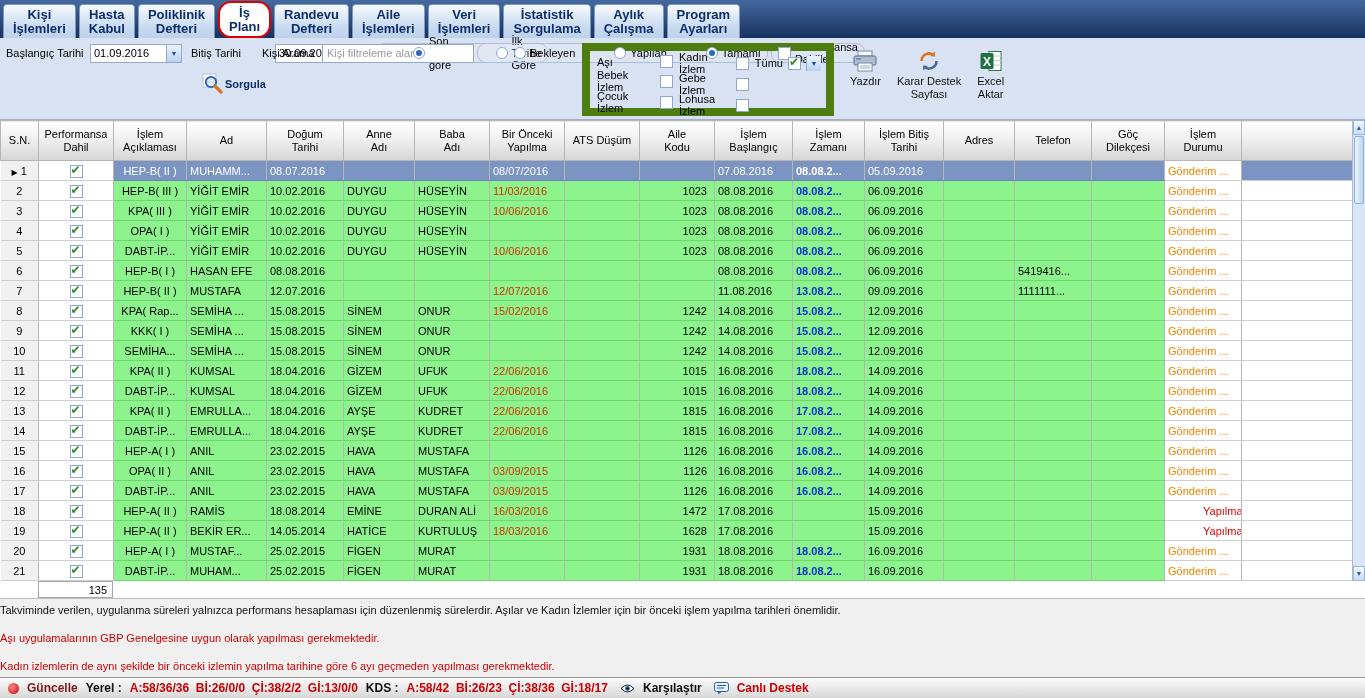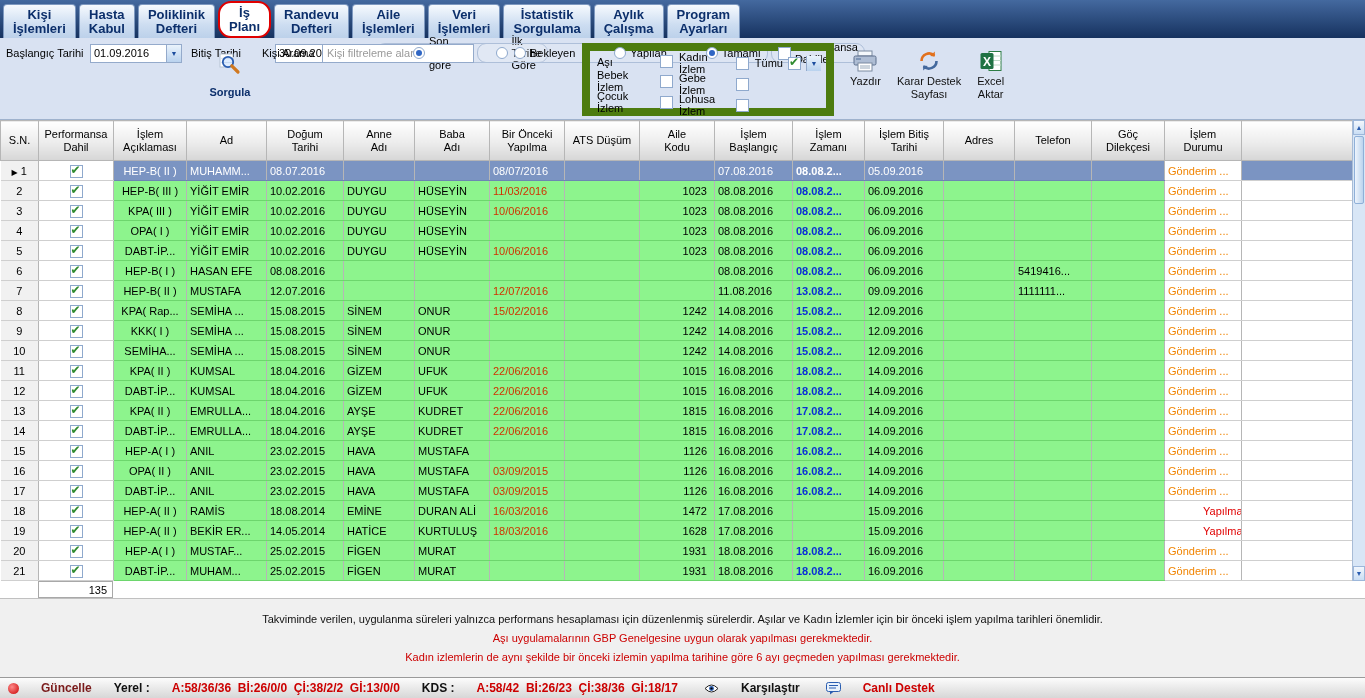--- a/index.html
+++ b/index.html
@@ -20,21 +20,21 @@
   .combo{width:92px;height:19px;background:#fff;border:1px solid #94aacb;display:flex;align-items:stretch;}
   .cval{flex:1;font-size:11px;padding:2px 3px;white-space:nowrap;}
   .cbtn{width:15px;background:linear-gradient(#eaf3fc,#b9d2ee);border-left:1px solid #94aacb;color:#1c4d9e;font-size:7px;display:flex;align-items:center;justify-content:center;cursor:default;}
   .pill{border:1px solid #aebfd9;border-radius:9px;padding:0 6px;height:20px;display:flex;align-items:center;gap:9px;font-size:11px;width:max-content;background:rgba(255,255,255,0.12);}
   .radioitem{display:flex;align-items:center;gap:4px;margin-left:30px;}
   .radio{width:12px;height:12px;border-radius:50%;background:#fff;border:1px solid #8fa9cd;position:relative;flex:0 0 auto;}
   .radio.on::after{content:"";position:absolute;left:2px;top:2px;width:6px;height:6px;border-radius:50%;background:#2f66c4;}
   .cb{width:13px;height:13px;background:#fff;border:1px solid #8fa9cd;position:relative;flex:0 0 auto;display:inline-block;}
   .cb.on::after{content:"✔";position:absolute;left:0;top:-3px;font-size:12px;color:#2e8a2e;}
   .cbitem{display:flex;align-items:center;gap:4px;}
-  .sorgula{width:56px;display:flex;flex-direction:column;align-items:center;gap:10px;padding-top:9px;flex:0 0 auto;}
+  .sorgula{width:56px;display:flex;flex-direction:row;align-items:center;gap:1px;padding-top:9px;flex:0 0 auto;}
   .s-label{font-size:11px;font-weight:bold;color:#0c2f6b;}
   .f-mid{width:312px;display:flex;flex-direction:row;gap:3px;margin-left:4px;flex:0 0 auto;}
   .f-mid .flabel{width:60px;}
   .search{flex:1;height:19px;border:1px solid #94aacb;font-size:11px;padding:0 4px;color:#333;background:#fff;}
   .search::placeholder{color:#9a9a9a;}
   .izlem{width:252px;border:8px solid #4d7c0f;margin-left:8px;padding:4px 5px 2px 7px;display:flex;gap:6px;flex:0 0 auto;}
   .izcol{display:flex;flex-direction:column;gap:5px;}
   .izcol1{width:100px;}
   .izcol2{width:92px;}
   .izcol3{width:auto;}
@@ -68,26 +68,26 @@
   .vscroll{position:absolute;right:0;top:0;width:13px;height:461px;background:#d8e6f6;border-left:1px solid #a8bcd6;display:flex;flex-direction:column;}
   .varrow{height:15px;flex:0 0 auto;display:flex;align-items:center;justify-content:center;font-size:7px;color:#2a5db0;background:linear-gradient(#f2f7fd,#cadef4);border:1px solid #9db7da;}
   .vthumb{height:68px;margin:1px;background:linear-gradient(90deg,#eef4fc,#bcd4ee);border:1px solid #8fb0d8;border-radius:2px;}
   .vbottom{margin-top:auto;}
 
   
   .footerstrip{height:18px;background:#fff;border-bottom:1px solid #c0c0c0;flex:0 0 auto;position:relative;}
   .countbox{position:absolute;left:38px;top:0;width:75px;height:17px;border:1px solid #a8a8a8;font-size:11px;text-align:right;padding:2px 5px 0 0;background:#fff;}
 
   
-  .notes{flex:1;display:flex;flex-direction:column;align-items:center;justify-content:center;gap:6px;background:#f0f0f0;font-size:11px;line-height:13px;}
+  .notes{flex:1;display:flex;flex-direction:column;align-items:flex-start;justify-content:center;gap:15px;background:#f0f0f0;font-size:11px;line-height:13px;}
   .n1{color:#111;}
   .n2{color:#cc0000;}
 
   
-  .statusbar{height:21px;flex:0 0 auto;background:linear-gradient(#fcfcfc,#d7d7d7);border-top:1px solid #9a9a9a;display:flex;align-items:center;gap:22px;padding:0 8px;font-size:12px;font-weight:bold;}
+  .statusbar{height:21px;flex:0 0 auto;background:linear-gradient(#fcfcfc,#d7d7d7);border-top:1px solid #9a9a9a;display:flex;align-items:center;gap:8px;padding:0 8px;font-size:12px;font-weight:bold;}
   .statusbar span{white-space:pre;}
   .dot{width:11px;height:11px;border-radius:50%;background:radial-gradient(circle at 4px 4px,#ff8a8a,#c80000);flex:0 0 auto;}
   .maroon{color:#7a1a1a;}
   .blk{color:#111;}
   .red{color:#cc0000;}
   .sicon{display:flex;align-items:center;flex:0 0 auto;margin-left:4px;}
 </style>
 </head>
 <body>
 

